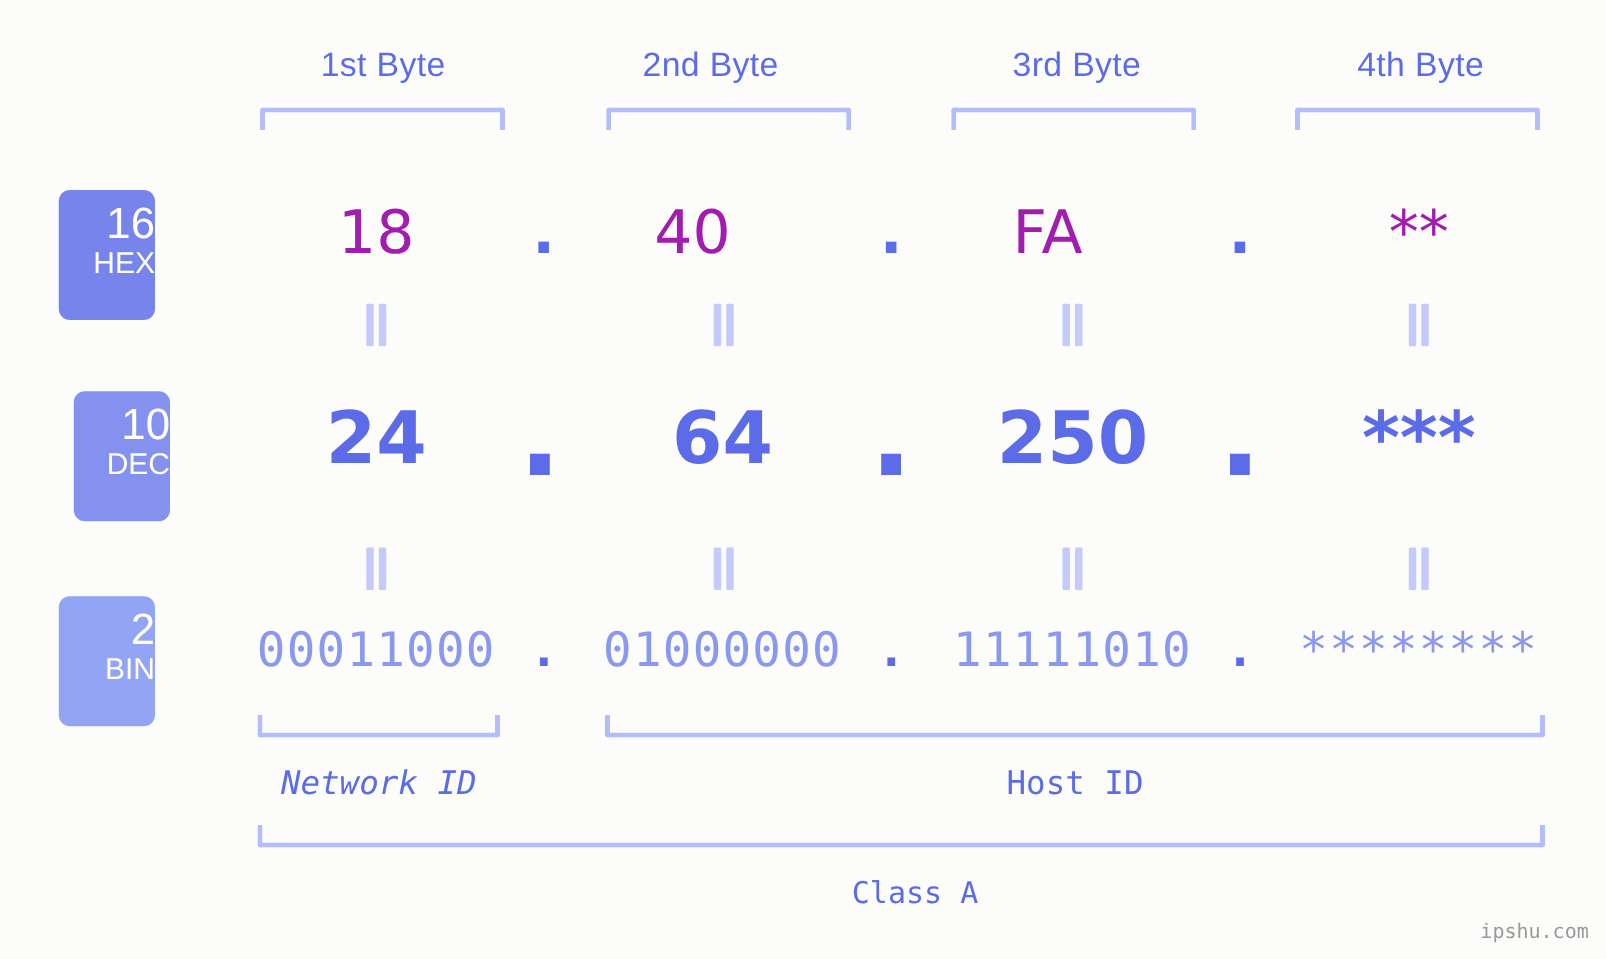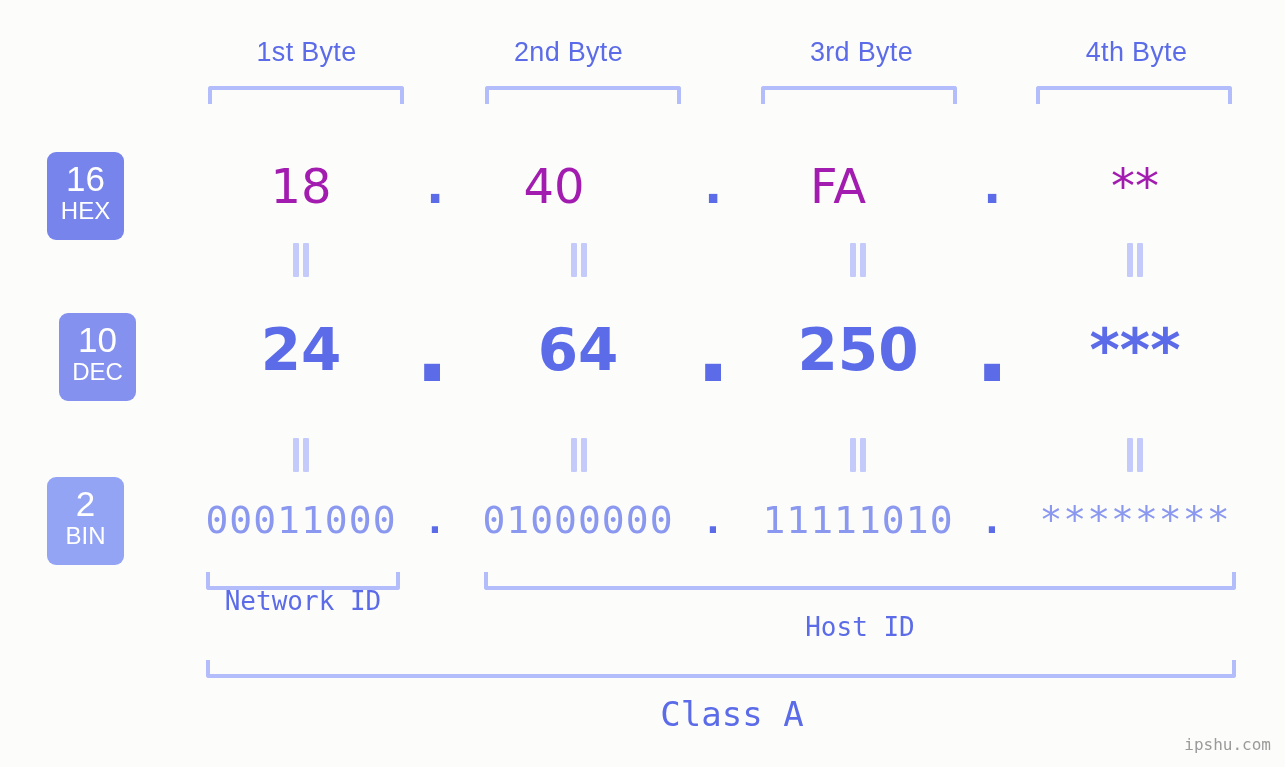--- a/index.html
+++ b/index.html
@@ -56,24 +56,24 @@
     border-bottom-left-radius: 3px;
     border-bottom-right-radius: 3px;
     box-sizing: border-box;
   }
 
   
   .badge {
     position: absolute;
     left: 47px;
     width: 77px;
-    height: 88px;
+    height: 104px;
     border-radius: 9px;
     color: #ffffff;
-    text-align: center;
+    text-align: right;
     box-sizing: border-box;
     padding-top: 8px;
   }
   .badge .num {
     display: block;
     font-size: 35px;
     line-height: 38px;
     font-weight: 400;
     font-family: "Liberation Sans", sans-serif;
   }
@@ -179,21 +179,21 @@
     font-size: 26px;
     line-height: 34px;
     height: 34px;
     color: #5c6ce8;
     font-family: "DejaVu Sans Mono", monospace;
     white-space: nowrap;
   }
   .class-label {
     position: absolute;
     text-align: center;
-    font-size: 34px;
+    font-size: 24px;
     line-height: 44px;
     height: 44px;
     color: #5c6ce8;
     font-family: "DejaVu Sans Mono", monospace;
     white-space: nowrap;
   }
 
   
   #watermark {
     position: absolute;
@@ -294,21 +294,21 @@
     <div class="val" style="left:462px; width:232px;">01000000</div>
     <div class="dot dot-bin" style="left:683px; width:60px;">.</div>
     <div class="val" style="left:742px; width:232px;">11111010</div>
     <div class="dot dot-bin" style="left:962px; width:60px;">.</div>
     <div class="val" style="left:1019px; width:232px;">********</div>
   </div>
 
   <div class="bracket-bottom" style="left:206px; width:194px; top:572px;"></div>
   <div class="bracket-bottom" style="left:484px; width:752px; top:572px;"></div>
 
-  <div class="id-label" style="left:186px; width:234px; top:584px;">Network ID</div>
+  <div class="id-label" style="left:186px; width:234px; top:610px;font-style:italic;">Network ID</div>
   <div class="id-label" style="left:743px; width:234px; top:610px;">Host ID</div>
 
   <div class="bracket-bottom" style="left:206px; width:1030px; top:660px;"></div>
   <div class="class-label" style="left:515px; width:434px; top:692px;">Class A</div>
 
   <div id="watermark">ipshu.com</div>
 
 </div>
 
 </body></html>

